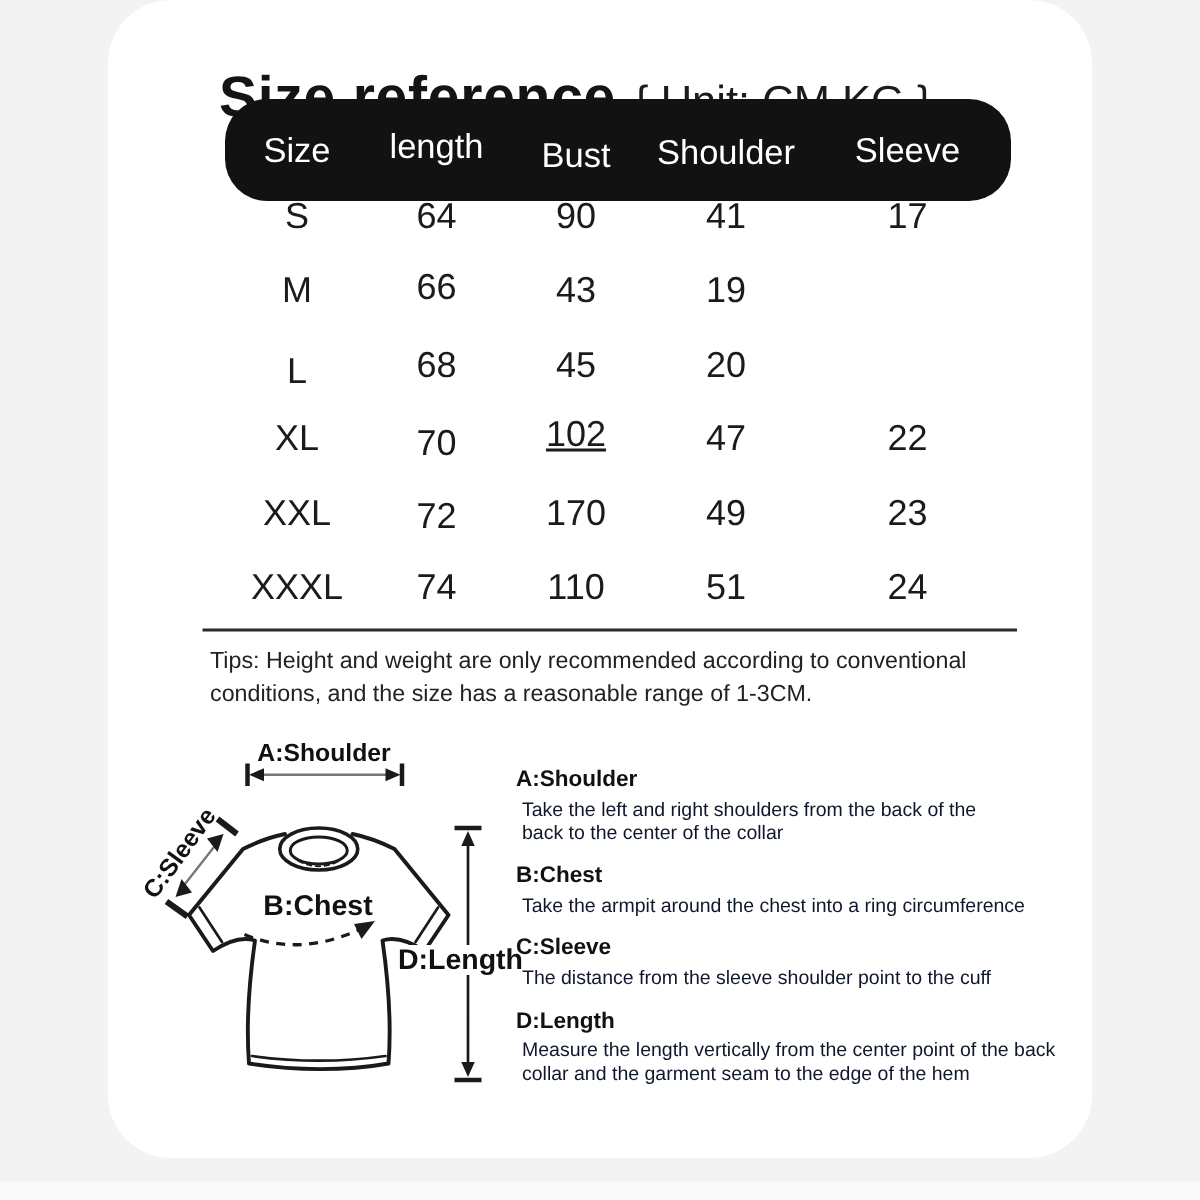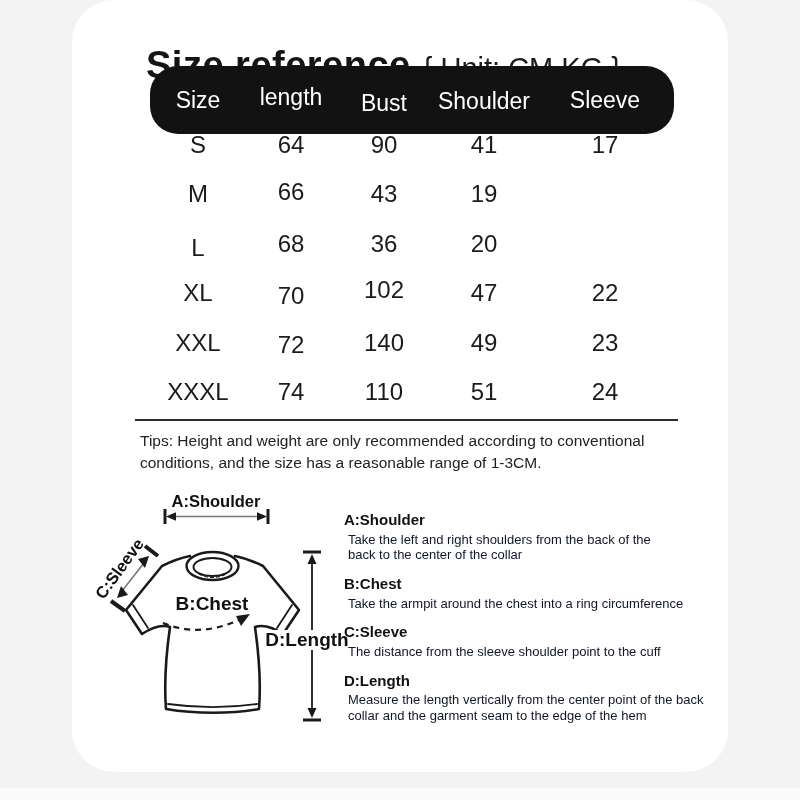--- a/index.html
+++ b/index.html
@@ -19,21 +19,21 @@
   #pill span{text-align:center;display:inline-block;}
   #pill span:nth-child(2){transform:translateY(-3px);}
   #pill span:nth-child(3){transform:translateY(3px);}
   #pill span:nth-child(4){transform:translateY(1px);}
   #rows{position:absolute;left:78px;top:120px;width:524px;}
   .trow{height:49.5px;}
   .trow .cell{text-align:center;font-size:24px;color:#1b1b1b;display:inline-block;}
   .trow:nth-child(2) .cell:nth-child(2){transform:translateY(-2px);}
   .trow:nth-child(3) .cell:nth-child(1){transform:translateY(4px);}
   .trow:nth-child(4) .cell:nth-child(2){transform:translateY(3px);}
-  .trow:nth-child(4) .cell:nth-child(3){transform:translateY(-3px);}
+  .trow:nth-child(4) .cell:nth-child(3){transform:translateY(-3px);text-decoration:underline;}
   .trow:nth-child(5) .cell:nth-child(2){transform:translateY(2px);}
   #divider{position:absolute;left:63px;top:419px;width:543px;height:2px;background:#2b2b2b;}
 
   
   #tips{position:absolute;left:68px;top:430px;width:520px;text-align:left;font-size:15.5px;line-height:1.42;color:#222;}
 
   
   #diag{position:absolute;left:23px;top:487px;}
   #diag text{font-weight:700;fill:#111;}
 
@@ -74,34 +74,34 @@
       </div>
       <div class="trow grid5">
         <span class="cell">M</span>
         <span class="cell">66</span>
         <span class="cell">43</span>
         <span class="cell">19</span>
       </div>
       <div class="trow grid5">
         <span class="cell">L</span>
         <span class="cell">68</span>
-        <span class="cell">36</span>
+        <span class="cell">45</span>
         <span class="cell">20</span>
       </div>
       <div class="trow grid5">
         <span class="cell">XL</span>
         <span class="cell">70</span>
         <span class="cell">102</span>
         <span class="cell">47</span>
         <span class="cell">22</span>
       </div>
       <div class="trow grid5">
         <span class="cell">XXL</span>
         <span class="cell">72</span>
-        <span class="cell">140</span>
+        <span class="cell">170</span>
         <span class="cell">49</span>
         <span class="cell">23</span>
       </div>
       <div class="trow grid5">
         <span class="cell">XXXL</span>
         <span class="cell">74</span>
         <span class="cell">110</span>
         <span class="cell">51</span>
         <span class="cell">24</span>
       </div>

